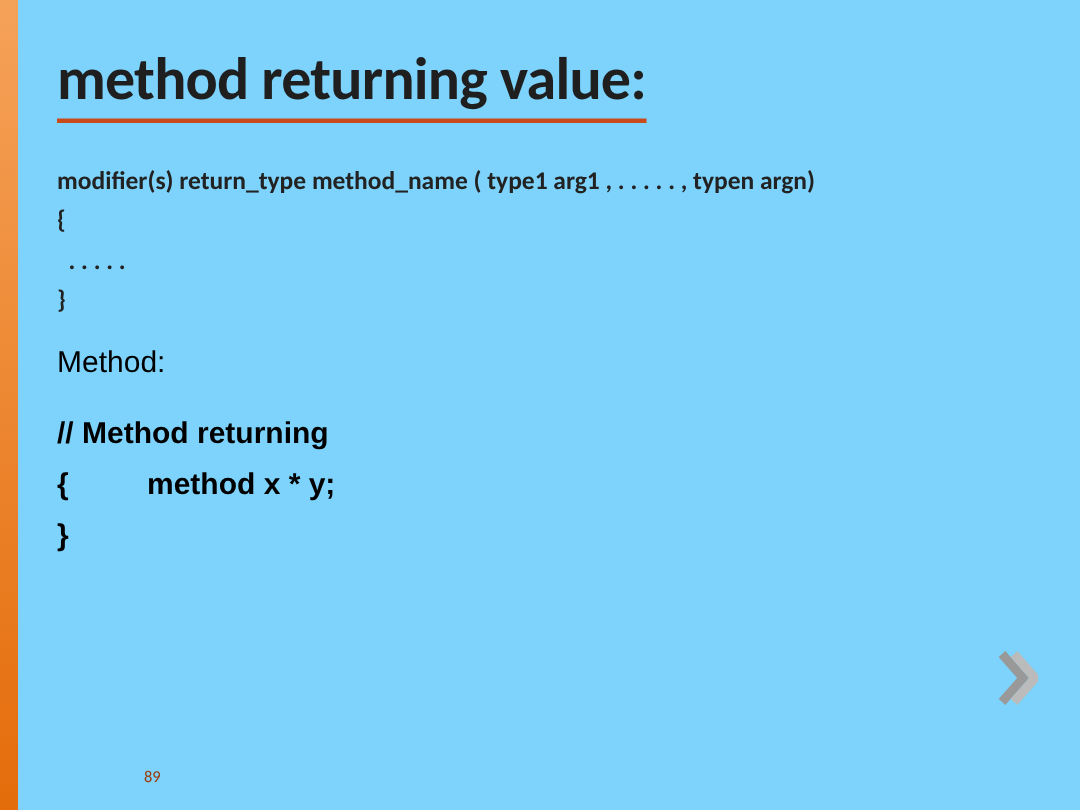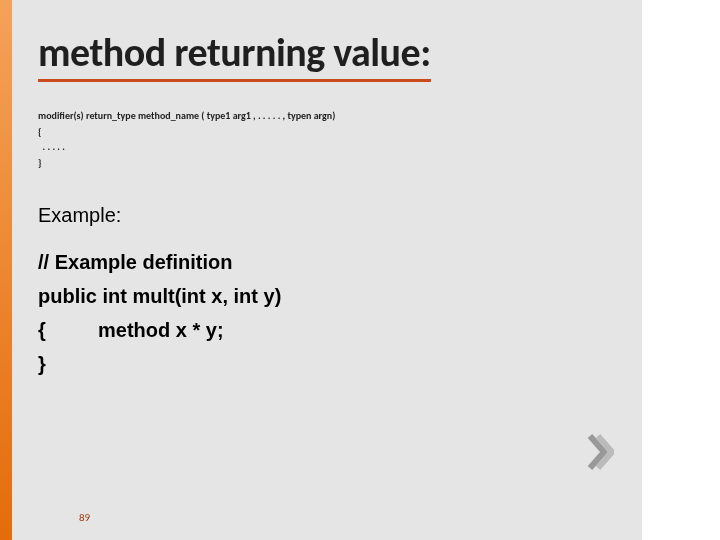--- a/index.html
+++ b/index.html
@@ -6,23 +6,23 @@
     margin: 0;
     padding: 0;
     width: 720px;
     height: 540px;
     font-family: Calibri, "Segoe UI", Arial, sans-serif;
     background: #fff;
     overflow: hidden;
   }
   .slide {
     position: relative;
-    width: 642px;
+    width: 720px;
     height: 540px;
-    background: #e5e5e5;
+    background: #7dd3fc;
     box-sizing: border-box;
   }
   .left-accent {
     position: absolute;
     left: 0;
     top: 0;
     width: 12px;
     height: 540px;
     background: linear-gradient(to bottom, #f5a259 0%, #e46c0a 100%);
   }
@@ -36,25 +36,25 @@
     font-size: 40px;
     font-weight: 700;
     color: #1f1f1f;
     letter-spacing: -0.5px;
     border-bottom: 3px solid #c94a1b;
     display: inline-block;
     padding-bottom: 2px;
     margin-bottom: 26px;
   }
   .syntax {
-    font-size: 10px;
+    font-size: 17px;
     color: #222;
     line-height: 1.55;
     font-weight: 600;
-    margin-bottom: 34px;
+    margin-bottom: 18px;
   }
   .example-h {
     font-size: 20px;
     font-weight: 400;
     font-family: Arial, sans-serif;
     color: #000;
     margin: 0 0 18px 0;
   }
   .code-block {
     font-size: 20px;
@@ -62,21 +62,21 @@
     color: #000;
     font-weight: 700;
     line-height: 1.7;
   }
   .code-block .brace {
     display: inline-block;
     width: 60px;
   }
   .slide-number {
     position: absolute;
-    left: 79px;
+    left: 96px;
     bottom: 16px;
     font-size: 11px;
     color: #9c3a0c;
   }
   .chevron {
     position: absolute;
     right: 28px;
     bottom: 70px;
     width: 28px;
     height: 36px;
@@ -96,25 +96,24 @@
 
     <div class="title">method returning value:</div>
 
     <div class="syntax">
       <div>modifier(s)   return_type   method_name ( type1 arg1 ,  . . . . .  , typen argn)</div>
       <div>{</div>
       <div style="white-space:pre;">  . . . . .</div>
       <div>}</div>
     </div>
 
-    <div class="example-h">Example:</div>
+    <div class="example-h">Method:</div>
 
     <div class="code-block">
-      <div>// Example definition</div>
-      <div>public int mult(int x, int y)</div>
+      <div>// Method returning</div>
       <div>
         <span class="brace">{</span><span>method x * y;</span>
       </div>
       <div>}</div>
     </div>
 
   </div>
 
   <div class="slide-number">89</div>
 

